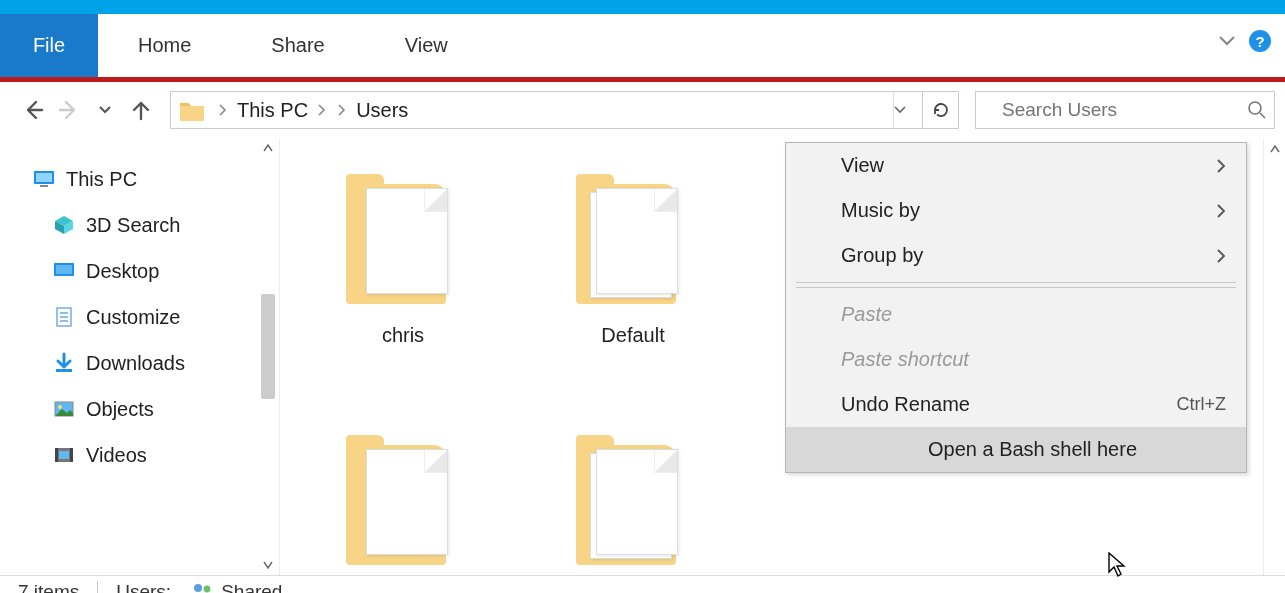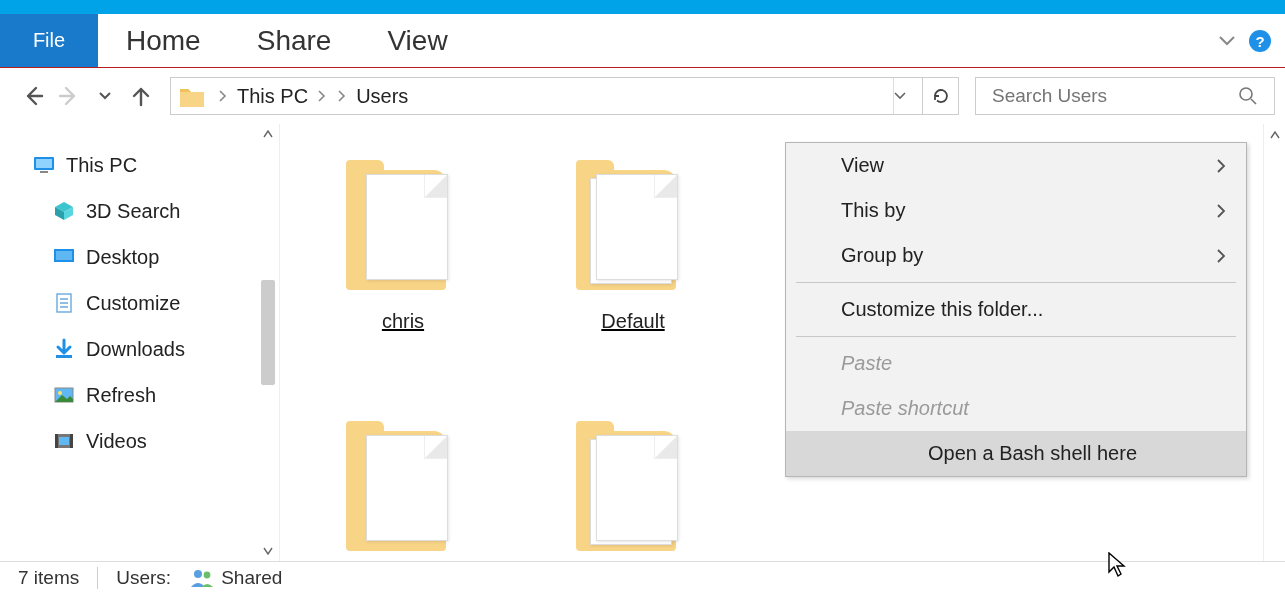--- a/index.html
+++ b/index.html
@@ -1,45 +1,45 @@
 <!DOCTYPE html>
 <html><head>
 <meta charset="utf-8">
 <style>
 * { margin: 0; padding: 0; box-sizing: border-box; font-family: "Segoe UI", Arial, sans-serif; user-select: none; }
 body { width: 1285px; height: 593px; overflow: hidden; background: #fff; position: relative; }
 .titlebar { height: 14px; background: #00a2e8; }
-.ribbon { height: 54px; background: #fff; display: flex; align-items: stretch; border-bottom: 1px solid #b91c1c; position: relative; }
+.ribbon { height: 68px; background: #fff; display: flex; align-items: stretch; border-bottom: 5px solid #b91c1c; position: relative; }
 .file-tab { background: #1979ca; color: #fff; width: 98px; display: flex; align-items: center; justify-content: center; font-size: 20px; }
-.ribbon-tab { padding: 0 28px; display: flex; align-items: center; font-size: 28px; color: #333; }
+.ribbon-tab { padding: 0 40px; display: flex; align-items: center; font-size: 20px; color: #333; }
 .ribbon-tab:first-of-type { margin-left: 14px; }
 .ribbon-right { position: absolute; right: 14px; top: 0; height: 54px; display: flex; align-items: center; gap: 14px; }
 .help-icon { width: 22px; height: 22px; border-radius: 50%; background: #1e90e8; color: #fff; display: flex; align-items: center; justify-content: center; font-size: 15px; font-weight: bold; }
 .chev { color: #777; font-size: 15px; }
 .navbar { height: 56px; display: flex; align-items: center; padding: 0 10px 0 20px; gap: 10px; }
 .nav-btn { width: 26px; height: 26px; display: flex; align-items: center; justify-content: center; color: #555; font-size: 20px; }
 .nav-btn.dis { color: #bbb; }
 .address { flex: 1; height: 38px; border: 1px solid #ccc; display: flex; align-items: center; margin: 0 6px; }
 .addr-folder { width: 30px; height: 30px; margin: 0 6px; }
 .crumb { display: flex; align-items: center; font-size: 20px; color: #222; padding: 0 4px; height: 100%; }
 .crumb-chev { color: #888; padding: 0 6px; font-size: 13px; }
 .addr-right { margin-left: auto; display: flex; align-items: center; border-left: 1px solid #ddd; height: 100%; }
 .addr-drop { width: 28px; text-align: center; color: #666; font-size: 12px; }
 .refresh { width: 36px; height: 100%; border-left: 1px solid #ccc; display: flex; align-items: center; justify-content: center; font-size: 17px; color: #444; }
-.search { width: 300px; height: 38px; border: 1px solid #ccc; display: flex; align-items: center; padding: 0 16px; }
+.search { width: 300px; height: 38px; border: 1px solid #ccc; display: flex; align-items: center; padding: 0 26px; }
 .search input { border: none; outline: none; flex: 1; font-size: 19px; color: #777; background: transparent; }
 .body { display: flex; height: calc(100% - 14px - 54px - 56px - 32px); position: relative; }
 .sidebar { width: 280px; border-right: 1px solid #eee; padding: 18px 0 0 32px; position: relative; }
 .side-item { display: flex; align-items: center; height: 46px; font-size: 20px; color: #222; gap: 10px; }
 .side-item.child { padding-left: 20px; }
 .side-icon { width: 24px; height: 24px; display: flex; align-items: center; justify-content: center; }
 .side-scroll { position: absolute; right: 0; top: 6px; width: 22px; display: flex; flex-direction: column; align-items: center; color: #666; font-size: 12px; justify-content: space-between; height: calc(100% - 12px); }
 .side-scroll-track { width: 14px; background: #ccc; position: absolute; right: 4px; top: 150px; height: 105px; border-radius: 2px; }
 .content { flex: 1; padding: 28px 0 0 48px; display: flex; flex-wrap: wrap; align-content: flex-start; gap: 40px 80px; position: relative; }
-.folder { width: 150px; display: flex; flex-direction: column; align-items: center; gap: 8px; text-decoration: underline; }
+.folder { width: 150px; display: flex; flex-direction: column; align-items: center; gap: 8px; }
 .folder-icon { width: 130px; height: 150px; position: relative; }
 .folder-back { position: absolute; left: 8px; top: 18px; width: 100px; height: 120px; background: #f8d486; border-radius: 4px 12px 4px 4px; }
 .folder-back::before { content: ""; position: absolute; left: 0; top: -10px; width: 38px; height: 16px; background: #f8d486; border-radius: 4px 6px 0 0; }
 .file-sheet { position: absolute; left: 28px; top: 22px; width: 82px; height: 106px; background: #fff; border: 1px solid #ddd; box-shadow: 1px 1px 3px rgba(0,0,0,.1); }
 .file-sheet::after { content: ""; position: absolute; right: 0; top: 0; width: 22px; height: 22px; background: linear-gradient(135deg, #fff 48%, #e9e9e9 52%); border-left: 1px solid #eee; border-bottom: 1px solid #eee; }
 .folder-label { font-size: 20px; color: #222; }
 .ctx-menu { position: absolute; left: 785px; top: 142px; width: 462px; background: #f2f2f2; border: 1px solid #b5b5b5; box-shadow: 2px 2px 4px rgba(0,0,0,.15); }
 .ctx-item { height: 45px; display: flex; align-items: center; padding: 0 22px 0 55px; font-size: 20px; color: #222; position: relative; }
 .ctx-item.disabled { color: #9a9a9a; font-style: italic; }
 .ctx-item .sub { position: absolute; right: 20px; color: #555; font-size: 18px; }
@@ -193,21 +193,21 @@
       <span>Downloads</span>
     </div>
     <div class="side-item child">
       <span class="side-icon">
         <svg width="22" height="22" viewBox="0 0 22 22">
             <rect x="2" y="4" width="18" height="14" fill="#5fb8f2" stroke="#888"></rect>
             <circle cx="7" cy="9" r="2" fill="#ffe36b"></circle>
             <path d="M2 18 L9 11 L14 15 L17 12 L20 15 V18 Z" fill="#3a8a3a"></path>
           </svg>
       </span>
-      <span>Refresh</span>
+      <span>Objects</span>
     </div>
     <div class="side-item child">
       <span class="side-icon">
         <svg width="22" height="22" viewBox="0 0 22 22">
             <rect x="2" y="4" width="18" height="14" fill="#777"></rect>
             <rect x="2" y="4" width="3" height="14" fill="#444"></rect>
             <rect x="17" y="4" width="3" height="14" fill="#444"></rect>
             <rect x="6" y="7" width="10" height="8" fill="#5fb8f2"></rect>
           </svg>
       </span>
@@ -272,45 +272,46 @@
 <div class="ctx-menu">
   <div class="ctx-item">
     <span>View</span>
     <span class="sub">
         <svg width="10" height="14">
           <path d="M2 1 L8 7 L2 13" stroke="#555" stroke-width="1.8" fill="none"></path>
         </svg>
       </span>
   </div>
   <div class="ctx-item">
-    <span>This by</span>
+    <span>Music by</span>
     <span class="sub">
         <svg width="10" height="14">
           <path d="M2 1 L8 7 L2 13" stroke="#555" stroke-width="1.8" fill="none"></path>
         </svg>
       </span>
   </div>
   <div class="ctx-item">
     <span>Group by</span>
     <span class="sub">
         <svg width="10" height="14">
           <path d="M2 1 L8 7 L2 13" stroke="#555" stroke-width="1.8" fill="none"></path>
         </svg>
       </span>
   </div>
   <div class="ctx-sep"></div>
-  <div class="ctx-item">
-    <span>Customize this folder...</span>
-  </div>
   <div class="ctx-sep"></div>
   <div class="ctx-item disabled">
     <span>Paste</span>
   </div>
   <div class="ctx-item disabled">
     <span>Paste shortcut</span>
+  </div>
+  <div class="ctx-item">
+    <span>Undo Rename</span>
+    <span class="sub">Ctrl+Z</span>
   </div>
   <div class="ctx-item hover">
     <span>Open a Bash shell here</span>
   </div>
 </div>
 
 <div class="cursor">
   <svg width="20" height="26" viewBox="0 0 20 26">
       <path d="M1 1 L1 20 L6 15 L10 24 L13 22 L9 14 L16 14 Z" fill="#fff" stroke="#000" stroke-width="1.4"></path>
     </svg>

